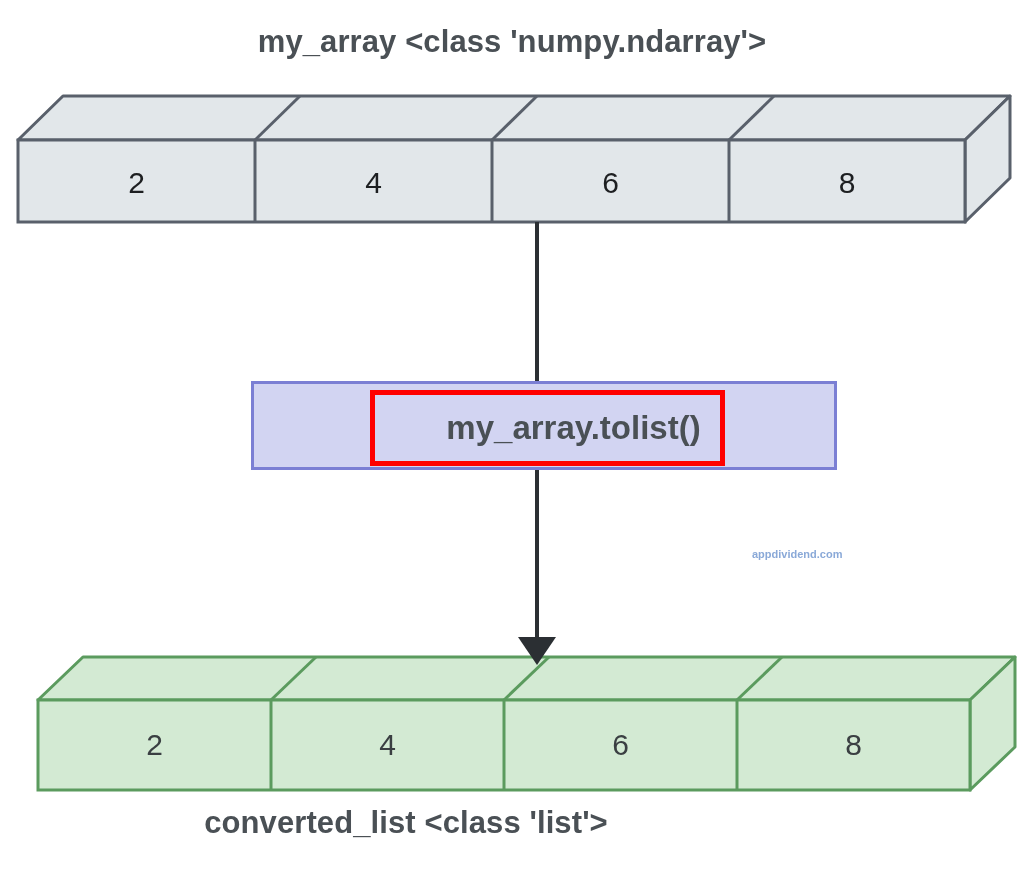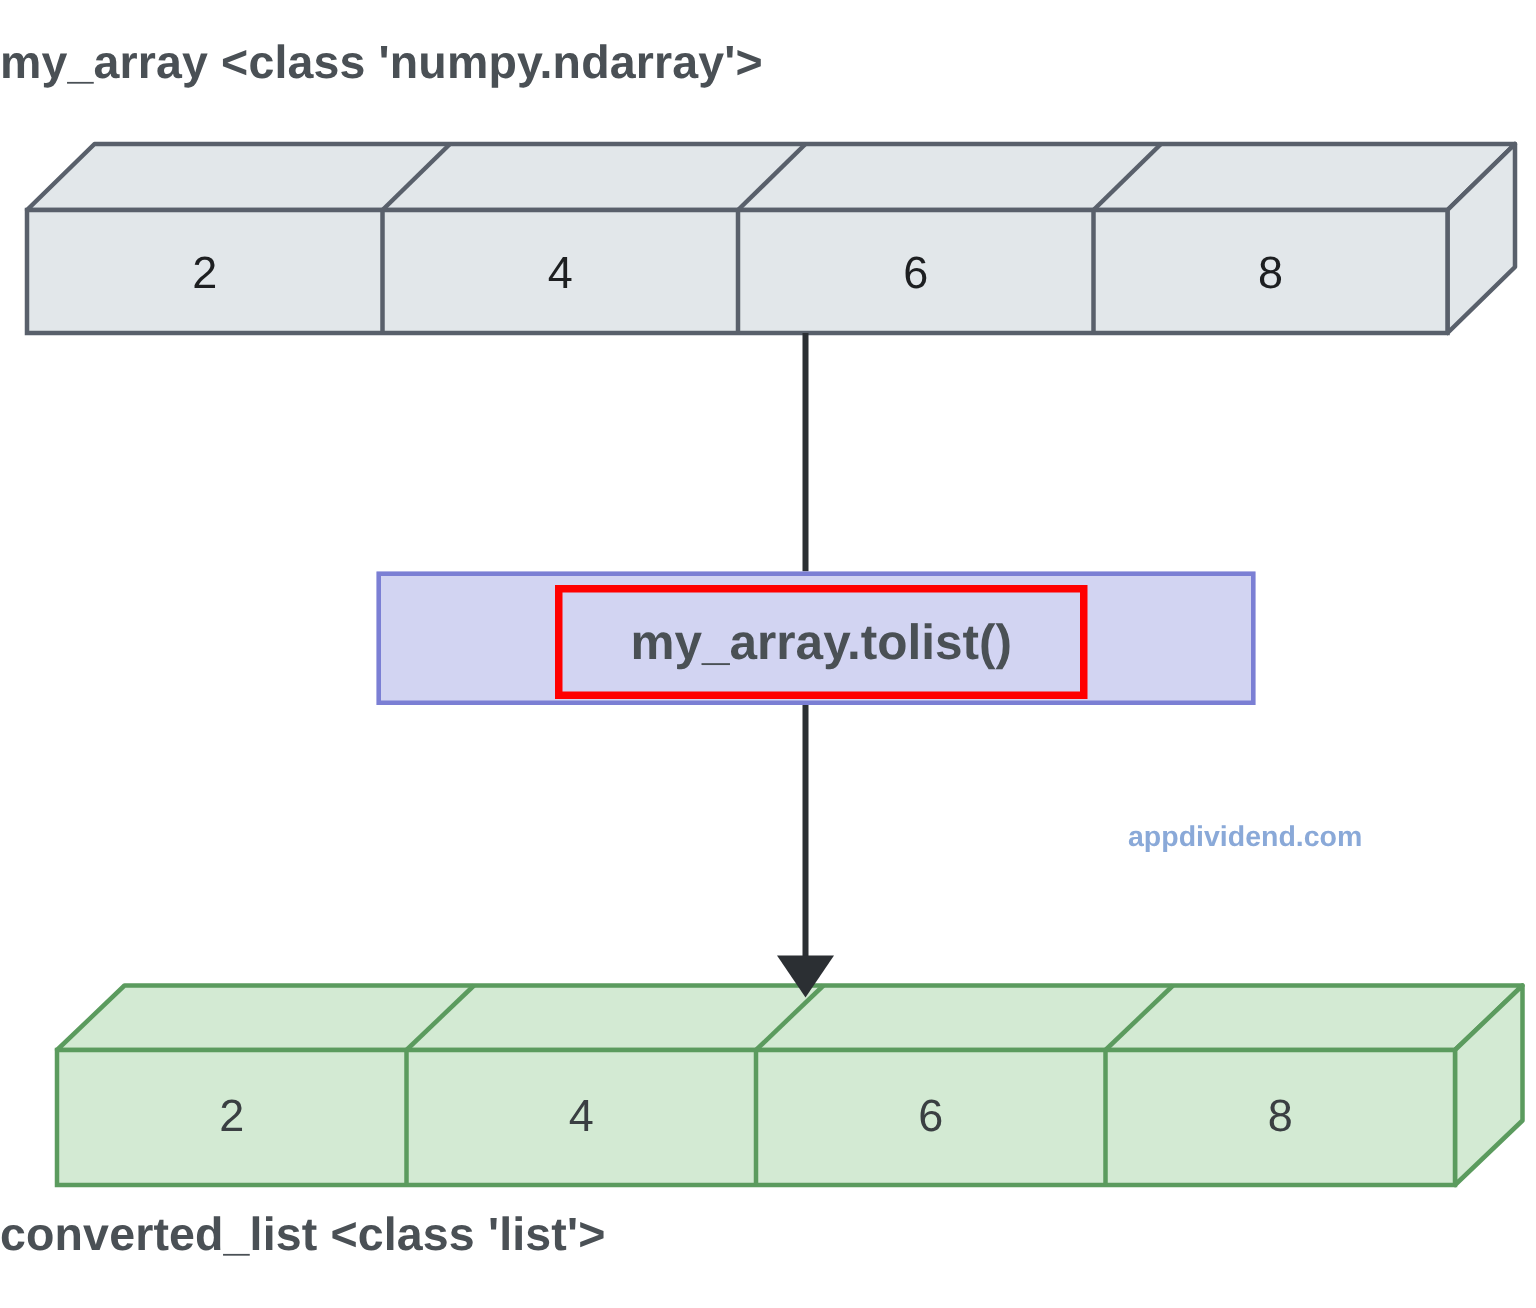--- a/index.html
+++ b/index.html
@@ -17,21 +17,21 @@
 
   #canvas {
     position: absolute;
     left: 0; top: 0;
     width: 1024px;
     height: 872px;
   }
 
   .label {
     position: absolute;
-    text-align: left;
+    text-align: center;
     color: #4a5055;
     font-family: "Liberation Sans", sans-serif;
     font-size: 31px;
     font-weight: 600;
     letter-spacing: 0.1px;
     white-space: nowrap;
   }
 
   #title-top {
     left: 0;
@@ -87,28 +87,29 @@
     top: 390px;
     width: 355px;
     height: 76px;
     line-height: 76px;
     text-align: center;
     font-family: "Liberation Sans", sans-serif;
     font-size: 33px;
     font-weight: 600;
     color: #4a5055;
     white-space: nowrap;
+    padding-left: 26px;
   }
 
   #watermark {
     position: absolute;
     left: 752px;
     top: 548px;
     font-family: "Liberation Sans", sans-serif;
-    font-size: 19px;
+    font-size: 11px;
     font-weight: 600;
     color: #8aa9d8;
     white-space: nowrap;
   }
 </style>
 </head>
 <body>
 
 <svg id="canvas" viewBox="0 0 1024 872">
 

